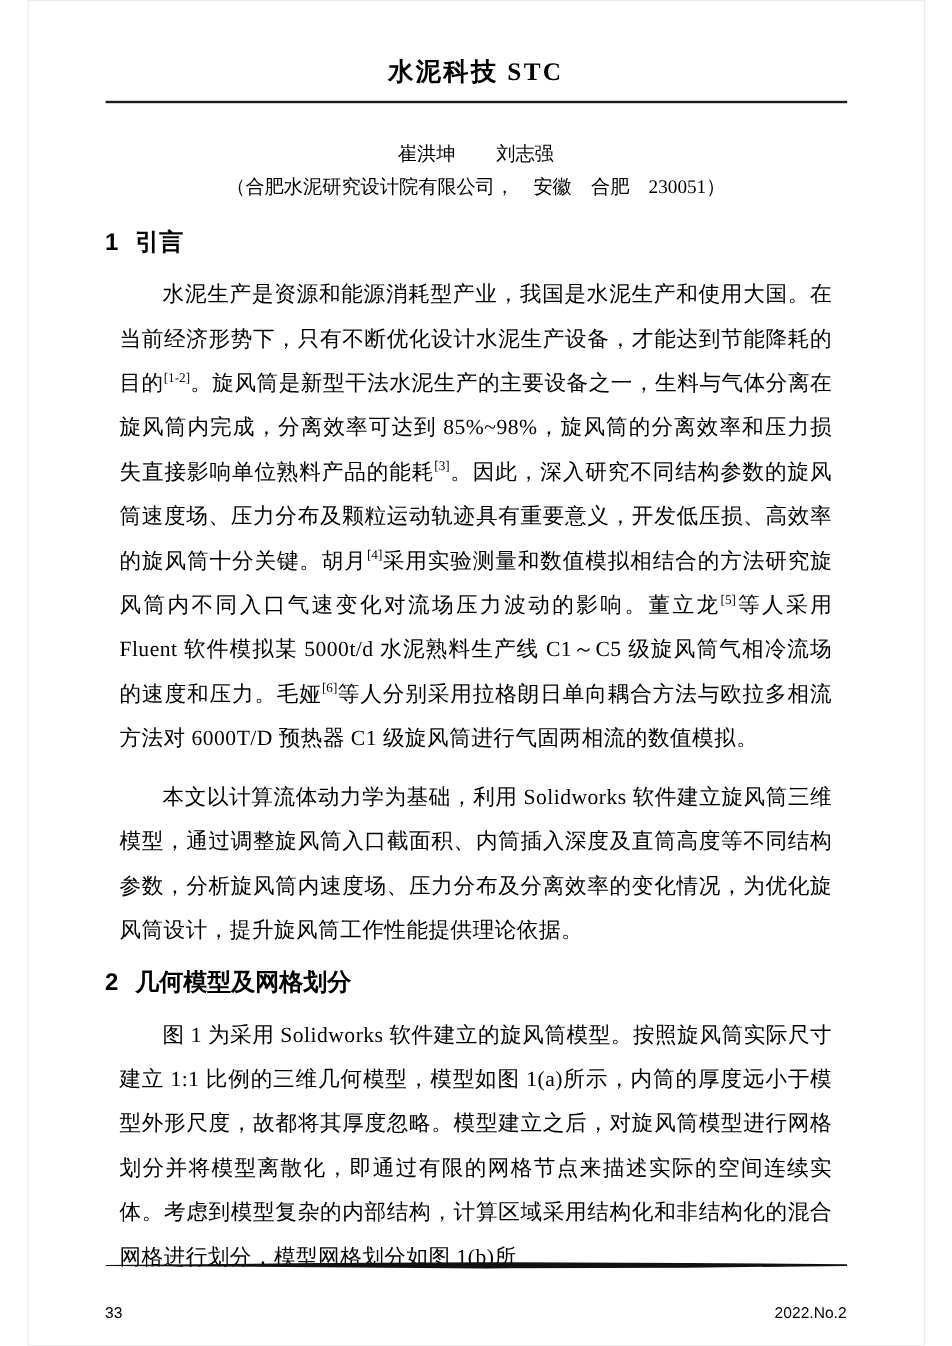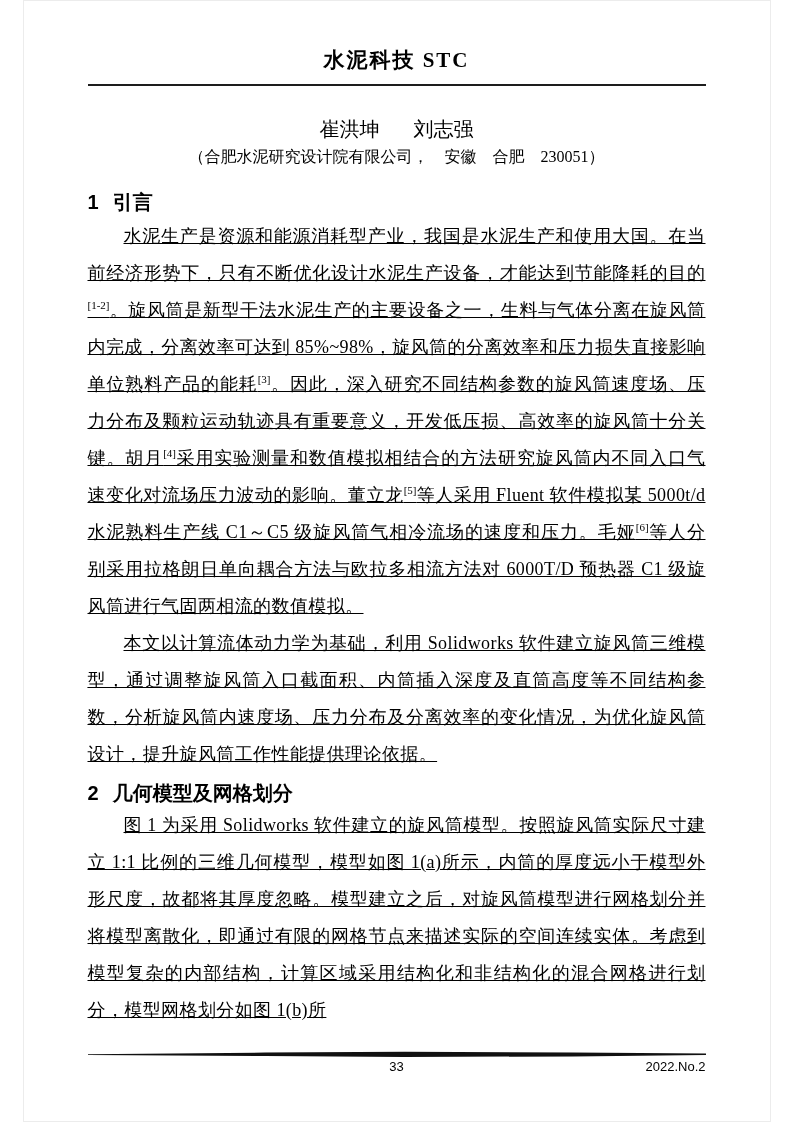--- a/index.html
+++ b/index.html
@@ -40,21 +40,21 @@
     font-weight: bold;
     letter-spacing: 1px;
     font-family: "Liberation Sans", "DejaVu Sans", sans-serif;
   }
 
   .authors-row {
     margin-top: 31px;
     display: flex;
     justify-content: center;
     gap: 34px;
-    font-size: 20px;
+    font-size: 16px;
     line-height: 24px;
   }
   .affiliation {
     margin-top: 4px;
     text-align: center;
     font-size: 16px;
     line-height: 24px;
     white-space: pre;
   }
 
@@ -65,28 +65,27 @@
     font-weight: bold;
     font-family: "Liberation Sans", "DejaVu Sans", sans-serif;
     display: flex;
     gap: 14px;
   }
   .section-heading.second { margin-top: 7px; }
 
   .paragraphs { margin-top: 3px; }
   .paragraphs.tight { margin-top: 1px; }
   p.body-para {
-    margin: 0;
+    margin: 12px;
     font-size: 18px;
     line-height: 37px;
     text-align: justify;
     text-justify: inter-ideograph;
     text-indent: 2em;
     letter-spacing: 0.4px;
-    text-decoration: underline;
   }
   p.body-para sup {
     font-size: 11px;
     line-height: 0;
     letter-spacing: 0;
   }
 
   .footer {
     position: absolute;
     left: 64px;
@@ -95,21 +94,21 @@
   }
   .footer-rule { display: block; width: 100%; height: 7px; }
   .footer-row {
     position: relative;
     margin-top: 0px;
     height: 18px;
     font-family: "Liberation Sans", "DejaVu Sans", sans-serif;
     font-size: 13px;
     line-height: 18px;
   }
-  .page-number { text-align: center; }
+  .page-number { text-align: left; margin-top: 27px; }
   .issue-number { position: absolute; right: 0; top: 0; margin-left: 15px; }
 </style>
 </head>
 <body>
 
 <div class="page">
   <div class="content">
 
     <div class="journal-header">水泥科技 STC</div>
 

